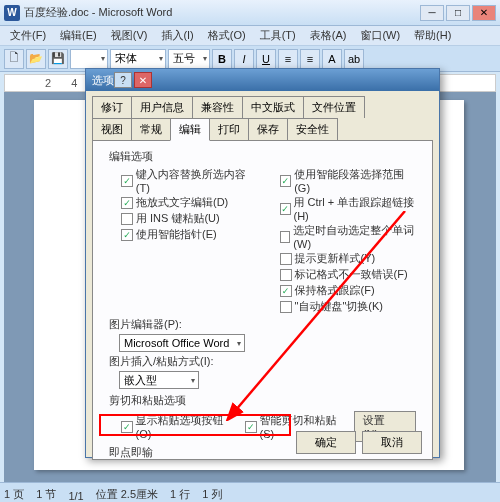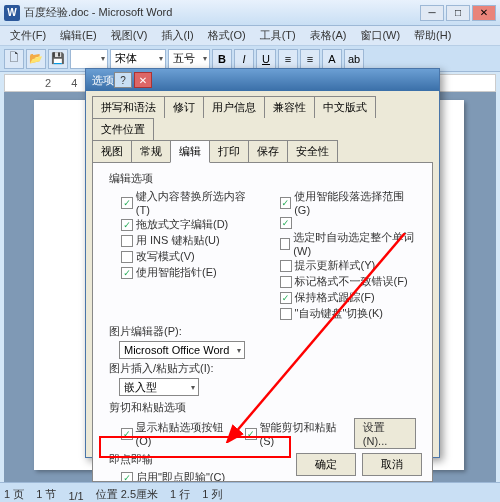--- a/index.html
+++ b/index.html
@@ -112,21 +112,20 @@
   <div class="dialog">
     <div class="dlg-titlebar">
       <span>选项</span>
       <div class="dlg-close-group">
         <div class="dlg-q">?</div>
         <div class="dlg-x">✕</div>
       </div>
     </div>
 
     <div class="tab-strip">
-      <div class="tab">拼写和语法</div>
       <div class="tab">修订</div>
       <div class="tab">用户信息</div>
       <div class="tab">兼容性</div>
       <div class="tab">中文版式</div>
       <div class="tab">文件位置</div>
       <div style="flex-basis:100%;height:0"></div>
       <div class="tab">视图</div>
       <div class="tab">常规</div>
       <div class="tab active">编辑</div>
       <div class="tab">打印</div>
@@ -144,35 +143,32 @@
             </div>
             <div class="chk-row indented">
               <div class="chk">✓</div>
               <span>拖放式文字编辑(D)</span>
             </div>
             <div class="chk-row indented">
               <div class="chk"></div>
               <span>用 INS 键粘贴(U)</span>
             </div>
             <div class="chk-row indented">
-              <div class="chk"></div>
-              <span>改写模式(V)</span>
-            </div>
-            <div class="chk-row indented">
               <div class="chk">✓</div>
               <span>使用智能指针(E)</span>
             </div>
           </div>
         <div class="col" id="right-col">
             <div class="chk-row indented">
               <div class="chk">✓</div>
               <span>使用智能段落选择范围(G)</span>
             </div>
             <div class="chk-row indented">
               <div class="chk">✓</div>
+              <span>用 Ctrl + 单击跟踪超链接(H)</span>
             </div>
             <div class="chk-row indented">
               <div class="chk"></div>
               <span>选定时自动选定整个单词(W)</span>
             </div>
             <div class="chk-row indented">
               <div class="chk"></div>
               <span>提示更新样式(Y)</span>
             </div>
             <div class="chk-row indented">

